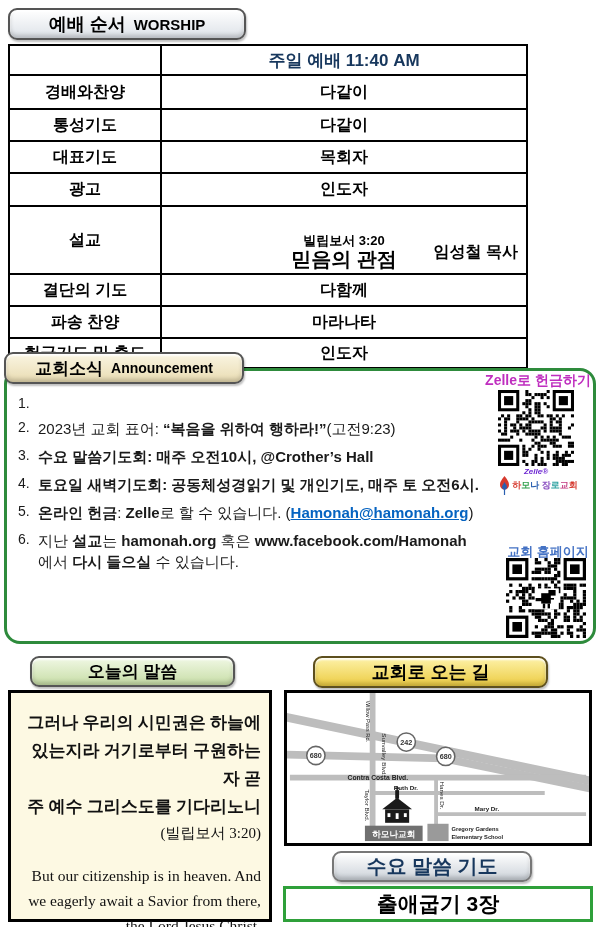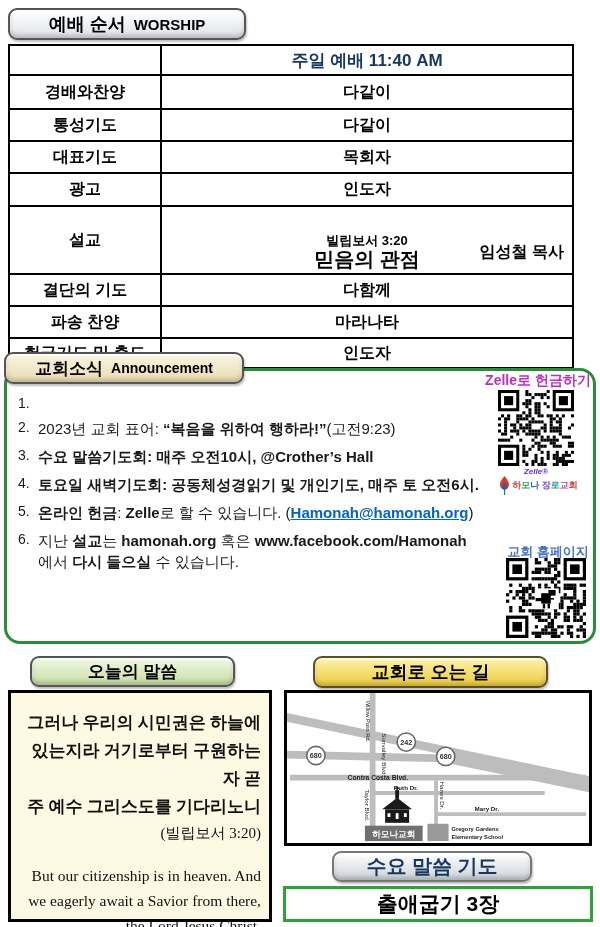--- a/index.html
+++ b/index.html
@@ -19,21 +19,21 @@
   }
   .btn-worship{left:8px;top:8px;width:238px;height:32px;background:linear-gradient(#ffffff,#dde2e8);font-size:18px;}
   .btn-worship .en{font-size:15px;}
   .btn-ann{left:4px;top:352px;width:240px;height:32px;background:linear-gradient(#faf5e2,#e9dcb2);font-size:17px;z-index:5;}
   .btn-ann .en{font-size:14px;}
   .btn-word{left:30px;top:656px;width:205px;height:31px;background:linear-gradient(#f0f8e4,#c7dda6);font-size:17px;}
   .btn-map{left:313px;top:656px;width:235px;height:32px;background:linear-gradient(#fdf2a8,#eccb42);font-size:18px;border-color:#5d4f1e;}
   .btn-wed{left:332px;top:851px;width:200px;height:31px;background:linear-gradient(#ffffff,#ccd2d9);font-size:20px;color:var(--navy);border-color:#777;}
 
   
-  table.worship{position:absolute;left:8px;top:44px;width:566px;border-collapse:collapse;table-layout:fixed;}
+  table.worship{position:absolute;left:8px;top:44px;width:520px;border-collapse:collapse;table-layout:fixed;}
   table.worship td{border:2px solid #000;text-align:center;font-size:16px;font-weight:bold;padding:2px 4px;}
   table.worship td.c1{width:152px;}
   table.worship tr.hdr td.c2{color:var(--navy);font-size:17px;}
   table.worship tr:nth-child(1){height:30px;}
   table.worship tr:nth-child(2){height:34px;}
   table.worship tr:nth-child(3){height:32px;}
   table.worship tr:nth-child(4){height:32px;padding-left:20px;}
   table.worship tr:nth-child(5){height:33px;}
   table.worship tr:nth-child(6){height:53px;}
   table.worship tr:nth-child(7){height:32px;}

